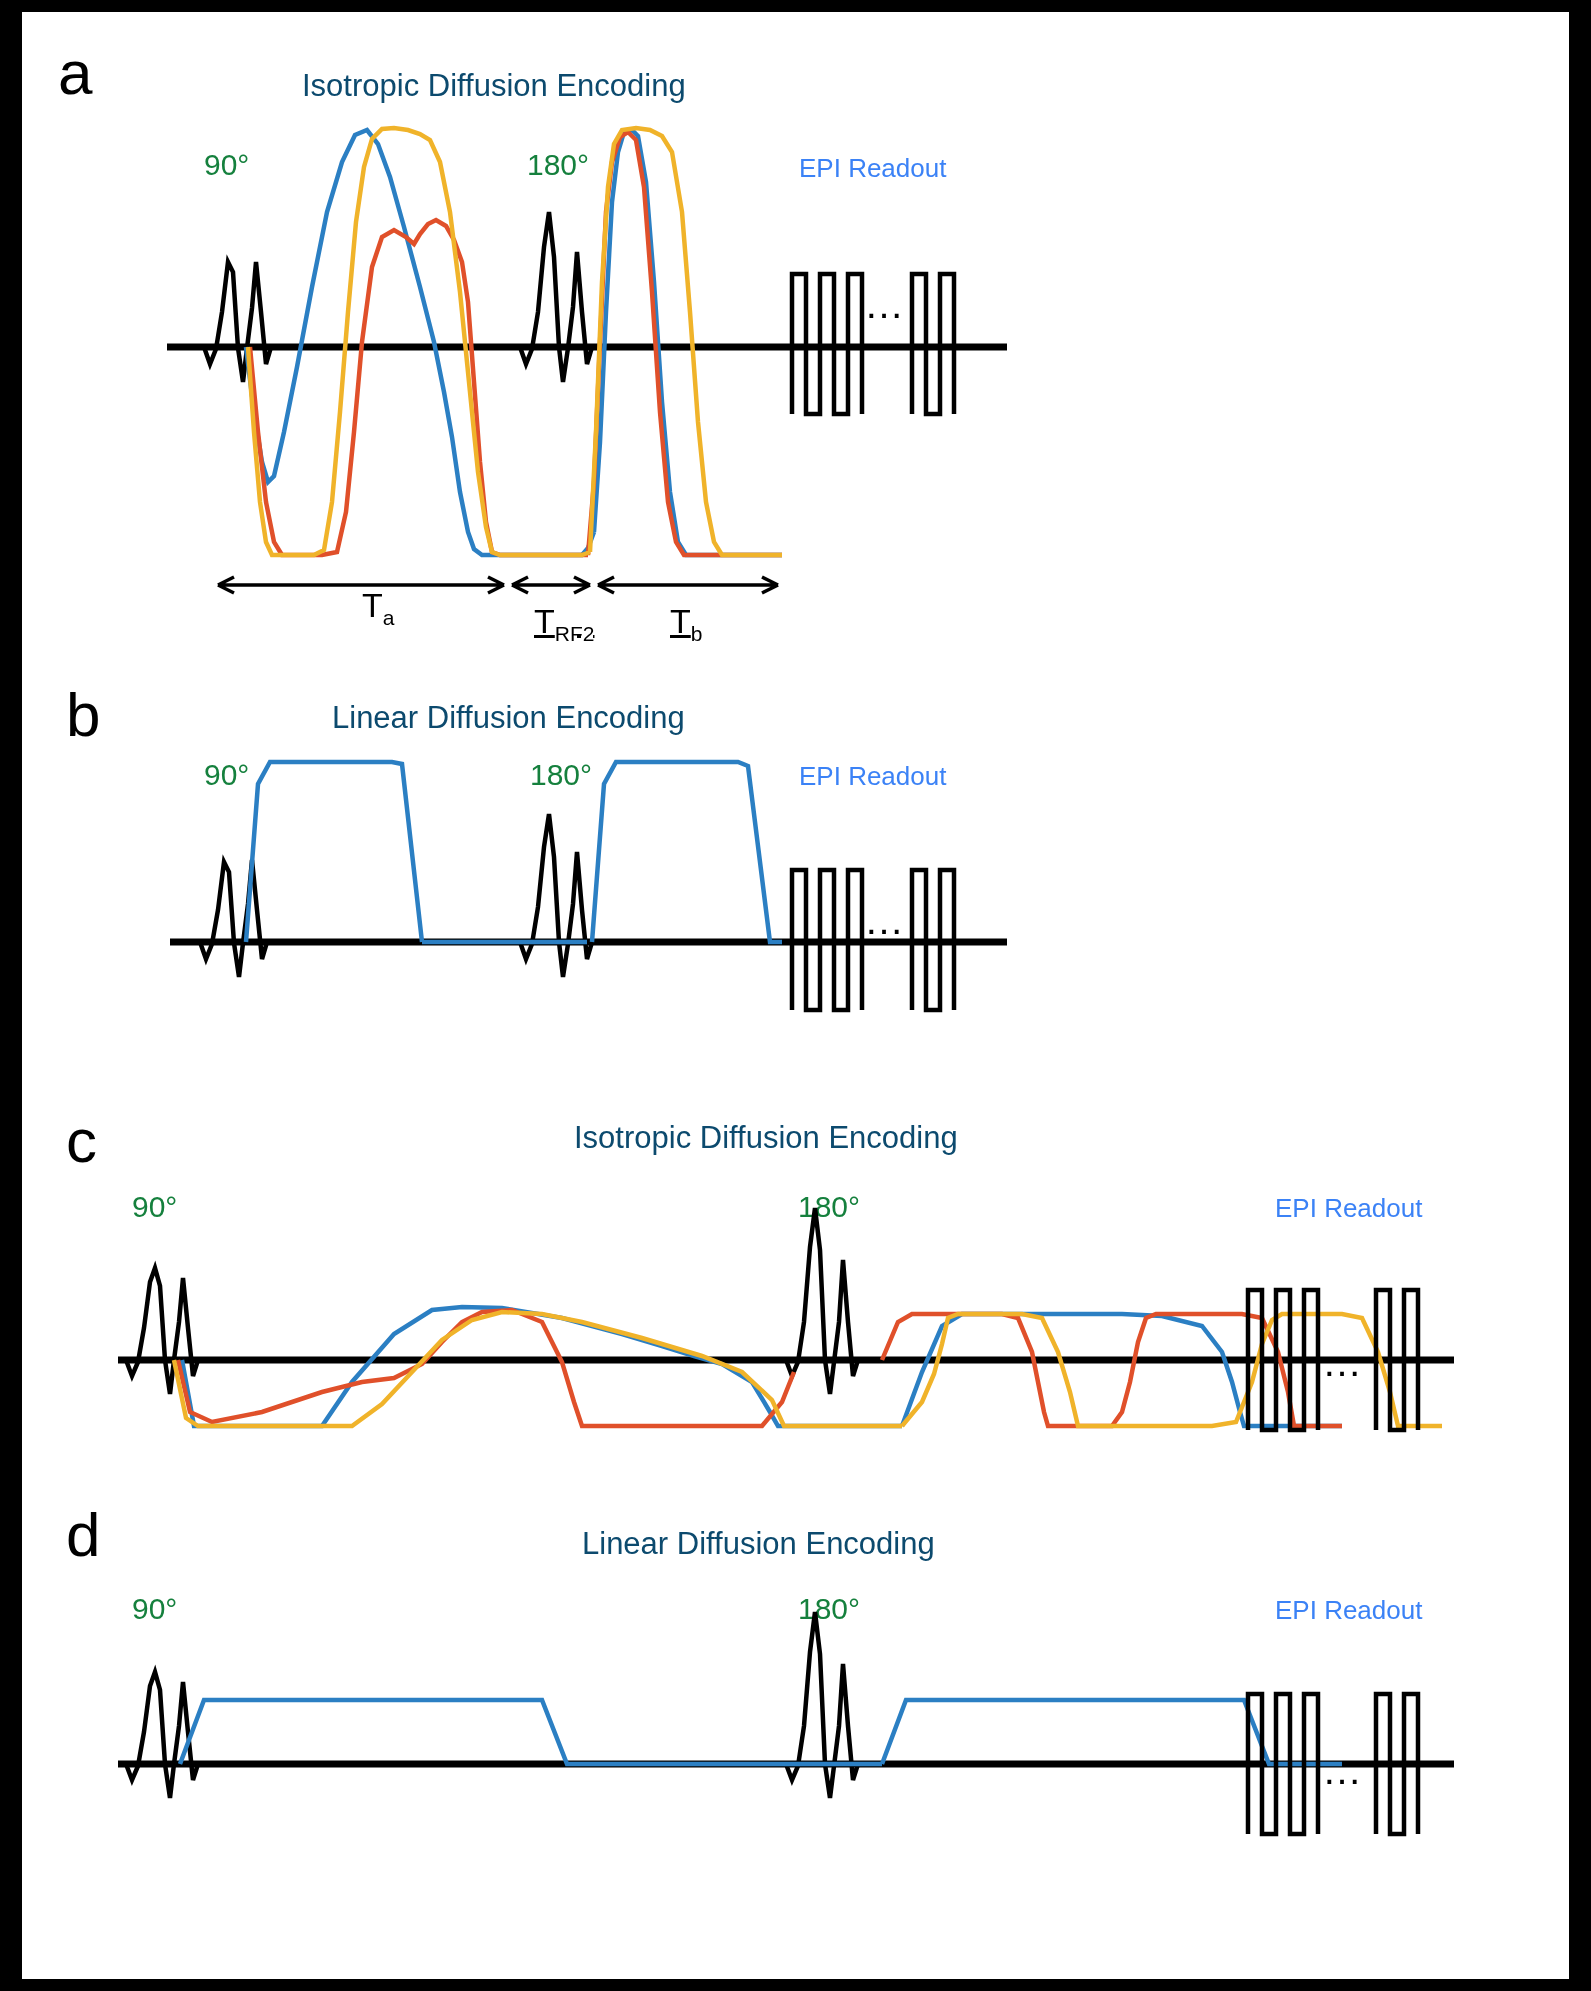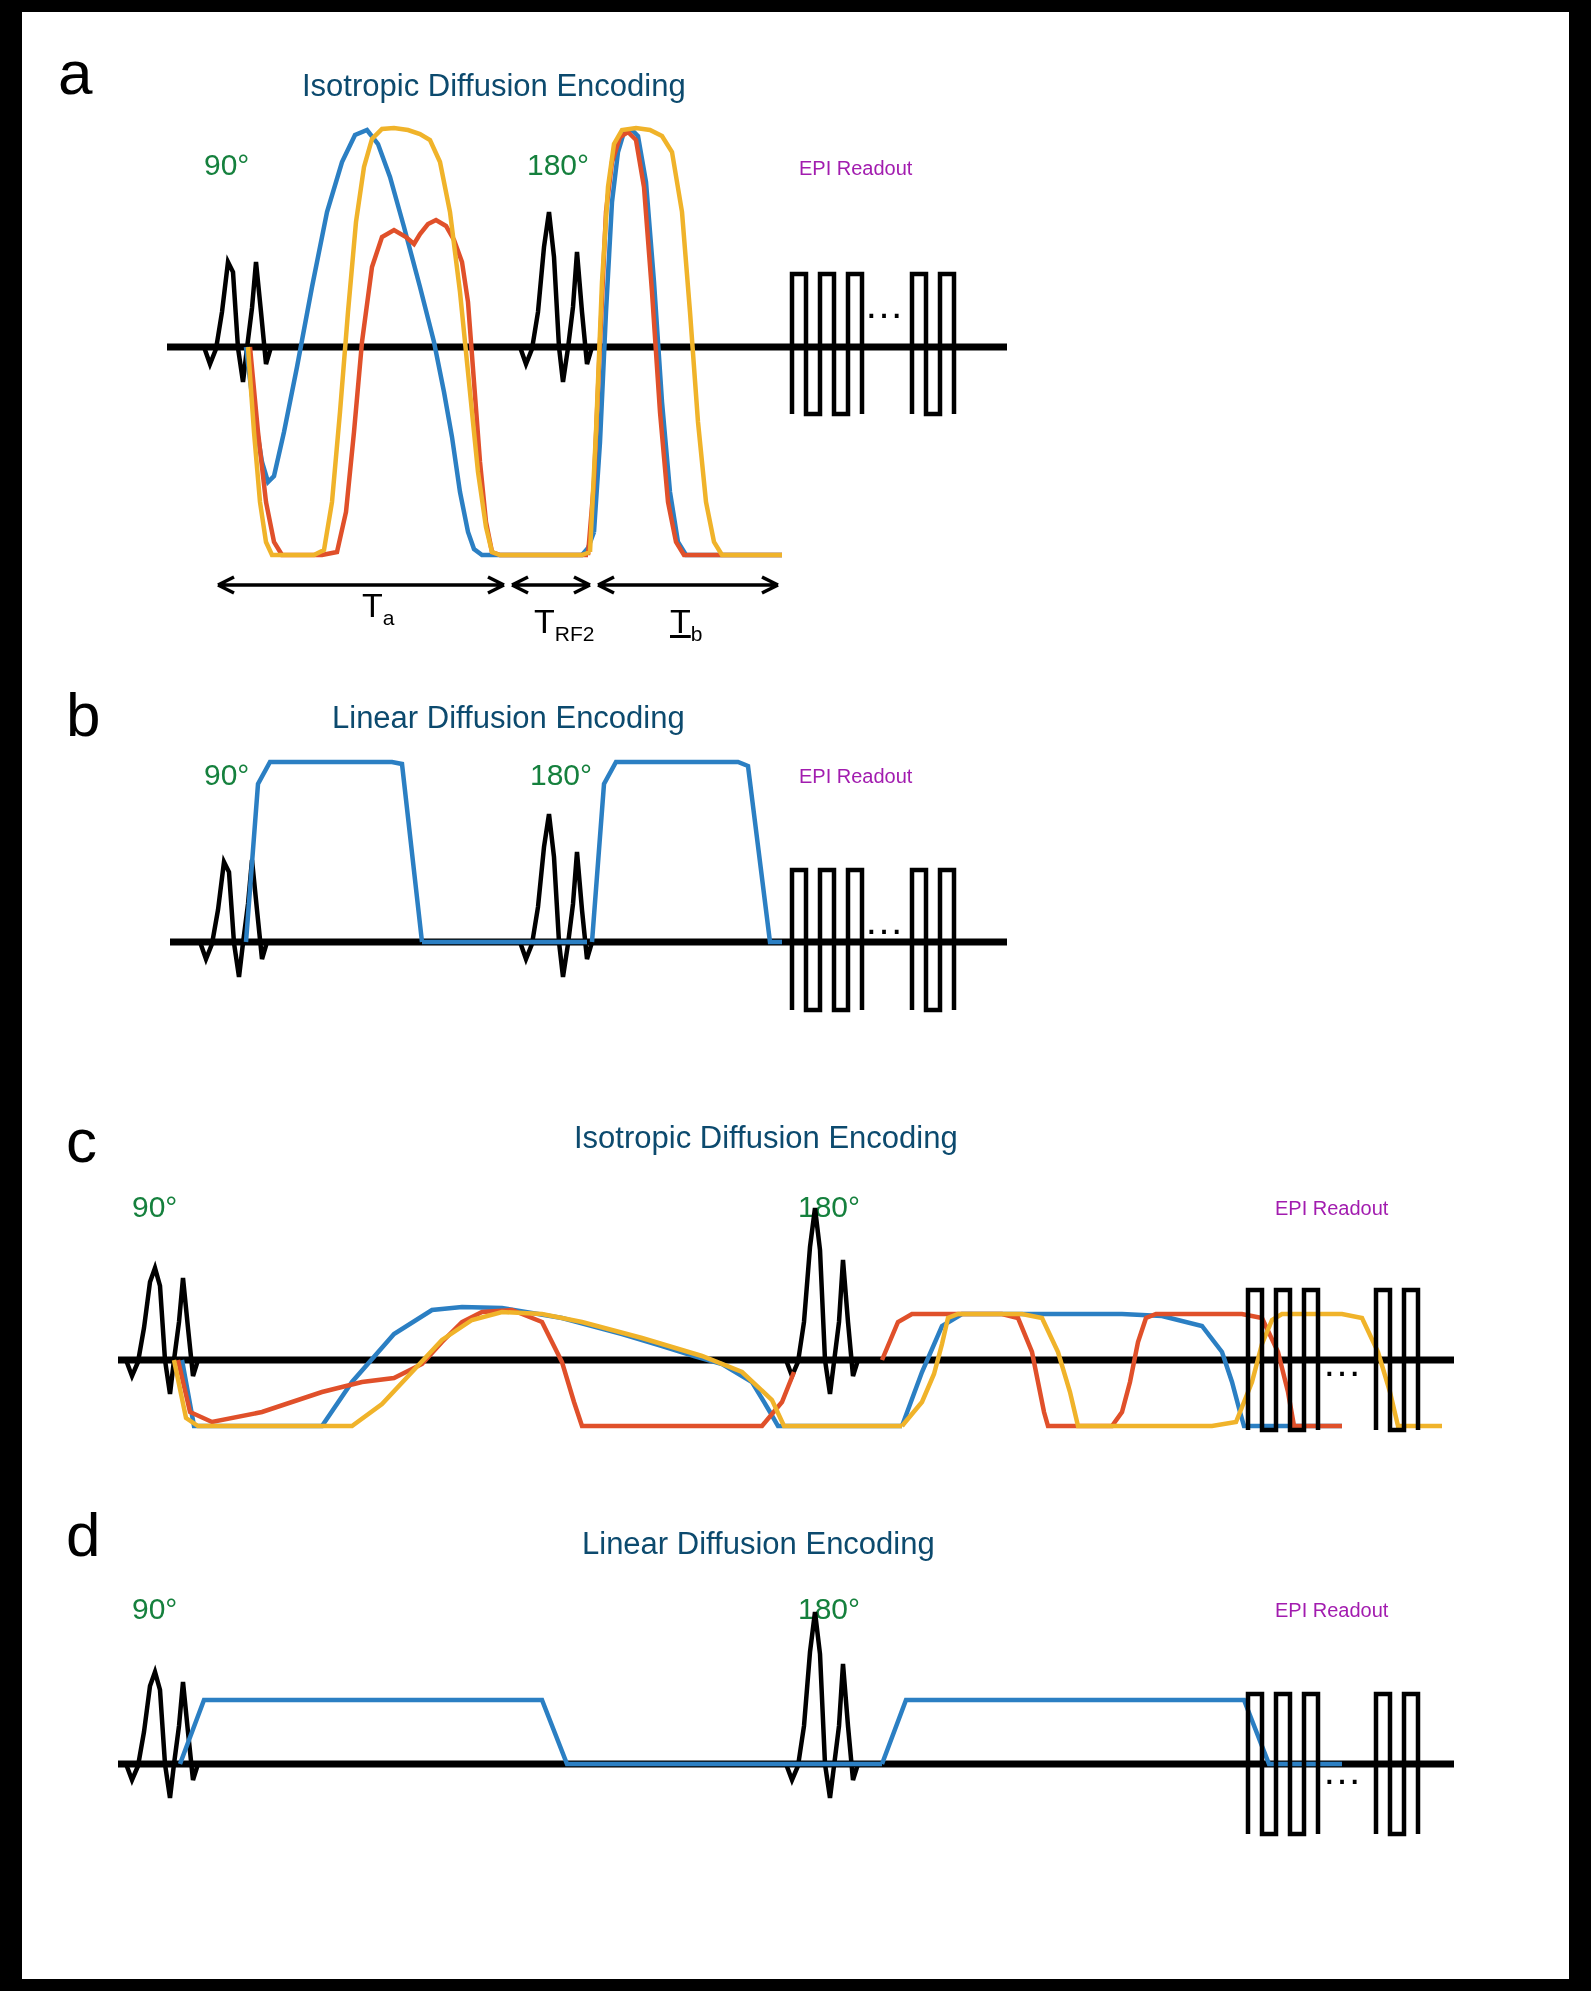--- a/index.html
+++ b/index.html
@@ -40,23 +40,23 @@
   }
   .rf-label {
     position: absolute;
     font-size: 30px;
     line-height: 30px;
     color: #15803d;
     white-space: nowrap;
   }
   .epi-label {
     position: absolute;
-    font-size: 20px;
+    font-size: 26px;
     line-height: 28px;
-    color: #a21caf;
+    color: #3b82f6;
     white-space: nowrap;
   }
   .timing-label {
     position: absolute;
     font-size: 34px;
     line-height: 34px;
     color: #000000;
     white-space: nowrap;
   }
   .timing-label sub {
@@ -98,21 +98,21 @@
 
     <div class="rf-label" style="left:505px; top:138px;">180°</div>
 
     <div class="epi-label" style="left:777px; top:142px;">EPI Readout</div>
 
     <div class="dots" style="left:842px; top:282px;">…</div>
 
     <div class="timing-label" style="left:340px; top:576px;">
       <span>T</span><sub>a</sub>
     </div>
-    <div class="timing-label" style="left:512px; top:592px;">
+    <div class="timing-label" style="left:512px; top:592px;text-decoration:underline;">
       <span>T</span><sub>RF2</sub>
     </div>
     <div class="timing-label" style="left:648px; top:592px;text-decoration:underline;">
       <span>T</span><sub>b</sub>
     </div>
 
     <svg width="1547" height="650">
 
       <line class="axis" x1="145" y1="335" x2="985" y2="335"></line>
 

